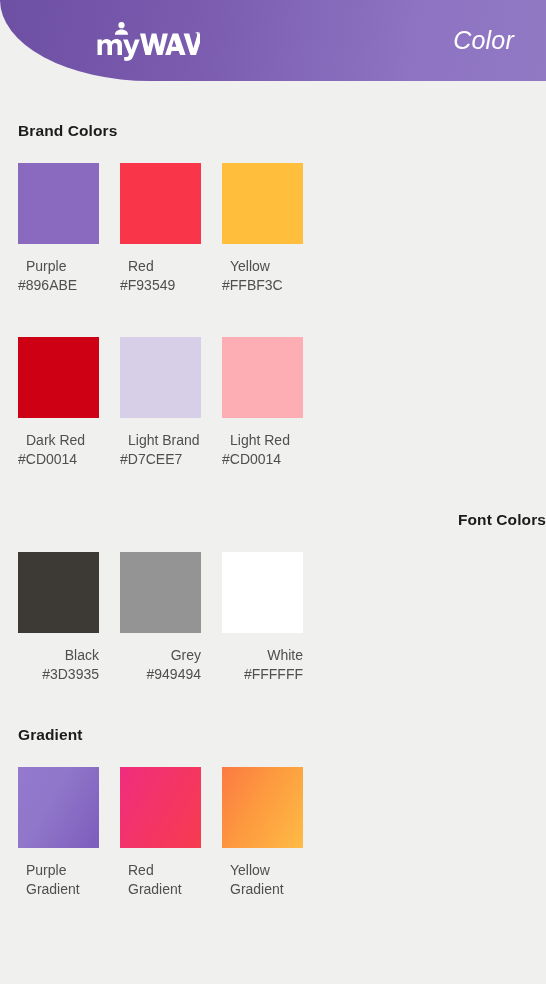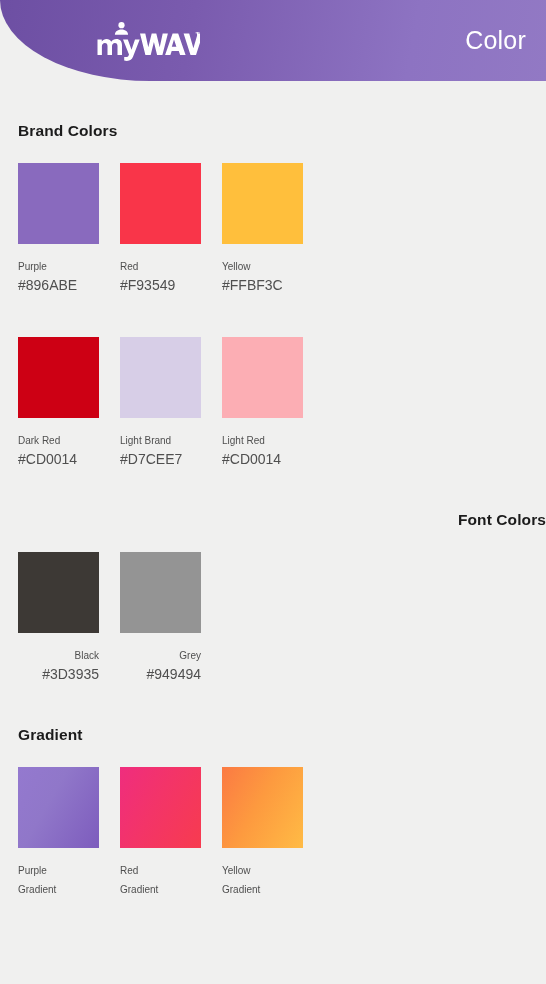--- a/index.html
+++ b/index.html
@@ -34,28 +34,29 @@
     left: 96px;
     top: 21px;
     height: 40px;
     display: flex;
     align-items: flex-end;
   }
   .logo svg { display: block; }
 
   .page-title {
     position: absolute;
-    right: 20px;
+    right: 32px;
     top: 25px;
     color: #ffffff;
     font-size: 25px;
     line-height: 30px;
     font-weight: 400;
     letter-spacing: 0.2px;
     white-space: nowrap;
+    font-style: italic;
   }
 
   
   .content {
     padding: 0 0 0 0;
   }
   .section {
     padding-left: 18px;
   }
   .section-title {
@@ -76,24 +77,25 @@
   .swatch-item {
     width: 81px;
     margin-right: 21px;
   }
   .swatch-box {
     width: 81px;
     height: 81px;
   }
   .swatch-label {
     margin-top: 13px;
-    font-size: 10px;
+    font-size: 14px;
     line-height: 19px;
     color: #4f4f4f;
     white-space: pre-line;
+    margin-left: 8px;
   }
   .swatch-hex {
     font-size: 14px;
     line-height: 19px;
     color: #4f4f4f;
   }
 </style>
 </head>
 <body>
 
@@ -179,20 +181,25 @@
       <div class="swatch-item">
         <div class="swatch-box" style="background:#3D3935"></div>
         <div class="swatch-label">Black</div>
         <div class="swatch-hex">#3D3935</div>
       </div>
       <div class="swatch-item">
         <div class="swatch-box" style="background:#949494"></div>
         <div class="swatch-label">Grey</div>
         <div class="swatch-hex">#949494</div>
       </div>
+      <div class="swatch-item">
+        <div class="swatch-box" style="background:#FFFFFF"></div>
+        <div class="swatch-label">White</div>
+        <div class="swatch-hex">#FFFFFF</div>
+      </div>
     </div>
   </div>
 
   <div class="section s-gradient">
     <div class="section-title">Gradient</div>
     <div class="swatch-row">
       <div class="swatch-item">
         <div class="swatch-box" style="background:linear-gradient(120deg,#9479cf 0%,#9077c9 40%,#7d5cbd 100%)"></div>
         <div class="swatch-label">Purple
 Gradient</div>

